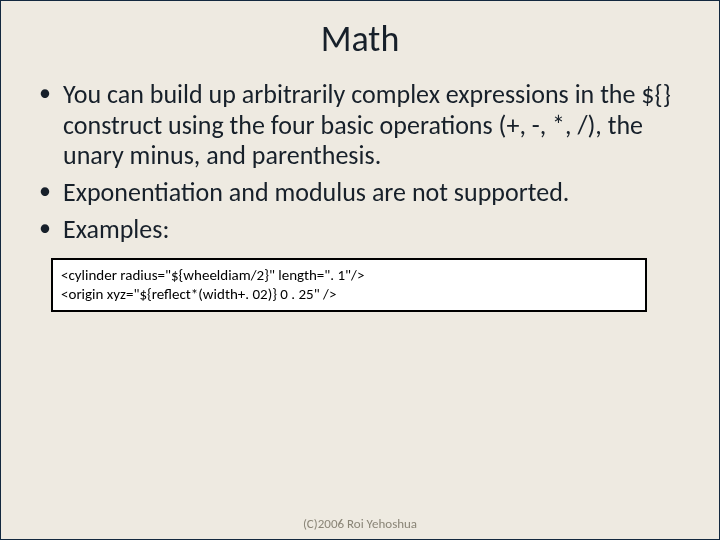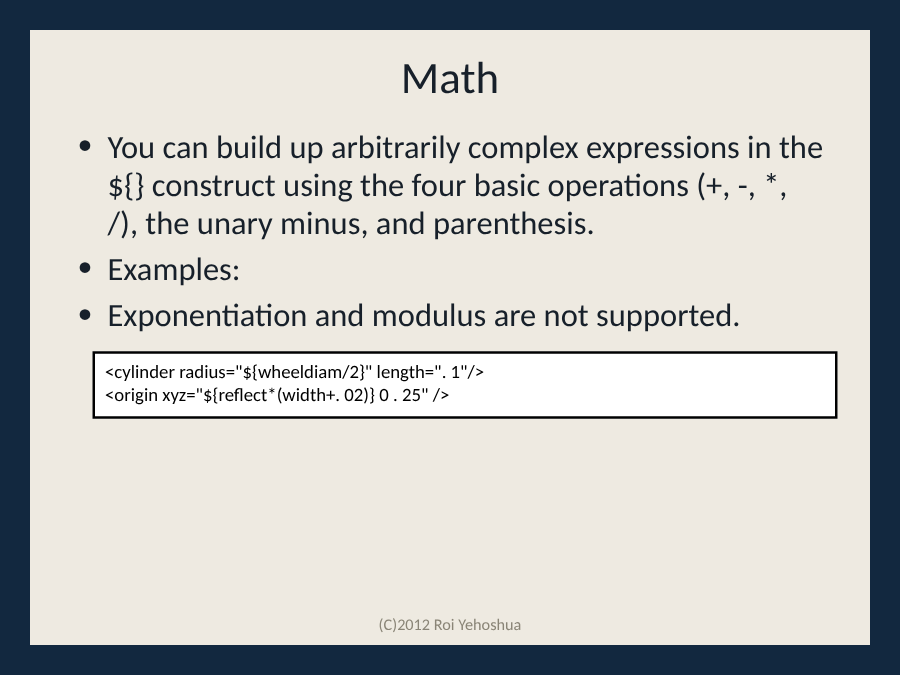--- a/index.html
+++ b/index.html
@@ -1,35 +1,35 @@
 <!DOCTYPE html>
 <html><head>
 <meta charset="utf-8">
 <style>
   html,body{margin:0;padding:0;width:720px;height:540px;font-family:Calibri,Arial,sans-serif;background:#12283f;overflow:hidden}
-  .slide{box-sizing:border-box;width:720px;height:540px;padding:24px}
+  .slide{box-sizing:border-box;width:720px;height:540px;padding:1px}
   .inner{box-sizing:border-box;width:100%;height:100%;background:#eeeae1;position:relative;padding:10px 24px 0 24px}
   .title{font-family:"Calibri","Arial",sans-serif;font-size:36px;text-align:center;color:#17202a;margin:6px 0 18px 0;font-weight:400}
   ul.bullets{list-style:none;margin:12px;padding:0}
   ul.bullets>li{position:relative;padding-left:26px;font-size:26px;line-height:1.18;color:#17202a;margin-bottom:6px}
   ul.bullets>li::before{content:"•";position:absolute;left:2px;top:0;font-size:24px;color:#17202a}
   .codebox{margin:14px 0 0 26px;background:#fff;border:2px solid #000;padding:6px 8px;width:596px;box-sizing:border-box}
   .codebox .line{font-family:Calibri,Arial,sans-serif;font-size:15px;line-height:1.25;color:#000;white-space:pre}
   .footer{position:absolute;left:0;right:0;bottom:8px;text-align:center;font-size:13px;color:#8a8577}
 </style>
 </head>
 <body>
 
 <div class="slide">
   <div class="inner">
     <div class="title">Math</div>
     <ul class="bullets">
       <li>You can build up arbitrarily complex expressions in the ${} construct using the four basic operations (+, -, *, /), the unary minus, and parenthesis.</li>
+      <li>Exponentiation and modulus are not supported.</li>
       <li>Examples:</li>
-      <li>Exponentiation and modulus are not supported.</li>
     </ul>
     <div class="codebox">
       <div class="line">&lt;cylinder radius="${wheeldiam/2}" length=". 1"/&gt;</div>
       <div class="line">&lt;origin xyz="${reflect*(width+. 02)} 0 . 25" /&gt;</div>
     </div>
-    <div class="footer">(C)2012 Roi Yehoshua</div>
+    <div class="footer">(C)2006 Roi Yehoshua</div>
   </div>
 </div>
 
 </body></html>

